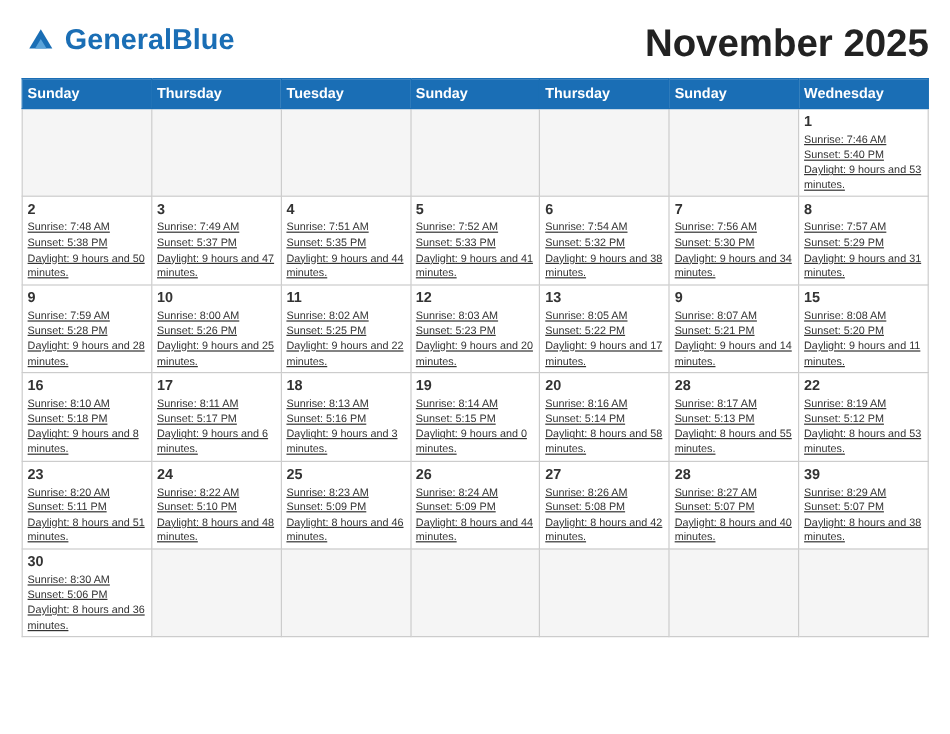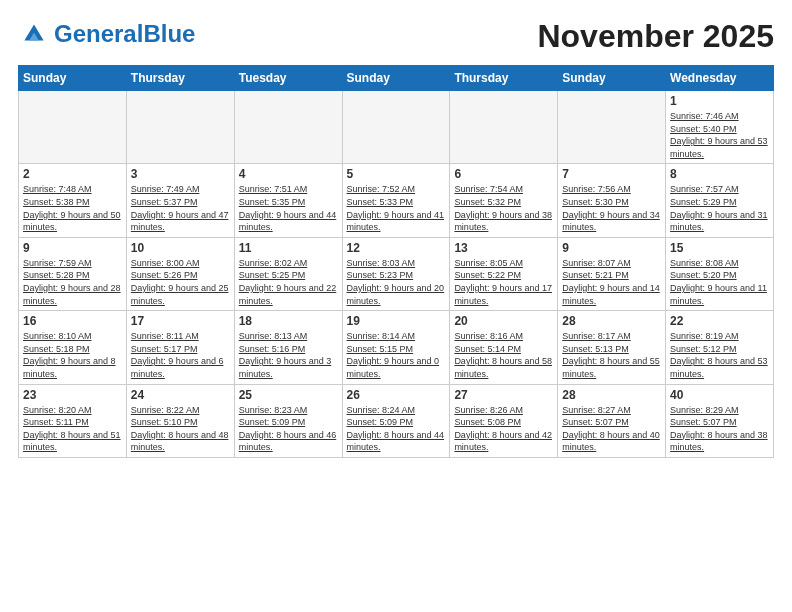--- a/index.html
+++ b/index.html
@@ -246,19 +246,31 @@
           </td>
           <td>
             <span class="day-number">27</span>
             <div class="day-info">Sunrise: 8:26 AM<br>Sunset: 5:08 PM<br>Daylight: 8 hours and 42 minutes.</div>
           </td>
           <td>
             <span class="day-number">28</span>
             <div class="day-info">Sunrise: 8:27 AM<br>Sunset: 5:07 PM<br>Daylight: 8 hours and 40 minutes.</div>
           </td>
           <td>
-            <span class="day-number">40</span>
+            <span class="day-number">39</span>
             <div class="day-info">Sunrise: 8:29 AM<br>Sunset: 5:07 PM<br>Daylight: 8 hours and 38 minutes.</div>
           </td>
+        </tr>
+        <tr>
+          <td>
+            <span class="day-number">30</span>
+            <div class="day-info">Sunrise: 8:30 AM<br>Sunset: 5:06 PM<br>Daylight: 8 hours and 36 minutes.</div>
+          </td>
+          <td class="empty"></td>
+          <td class="empty"></td>
+          <td class="empty"></td>
+          <td class="empty"></td>
+          <td class="empty"></td>
+          <td class="empty"></td>
         </tr>
       </tbody>
   </table>
 </div>
 
 </body></html>

